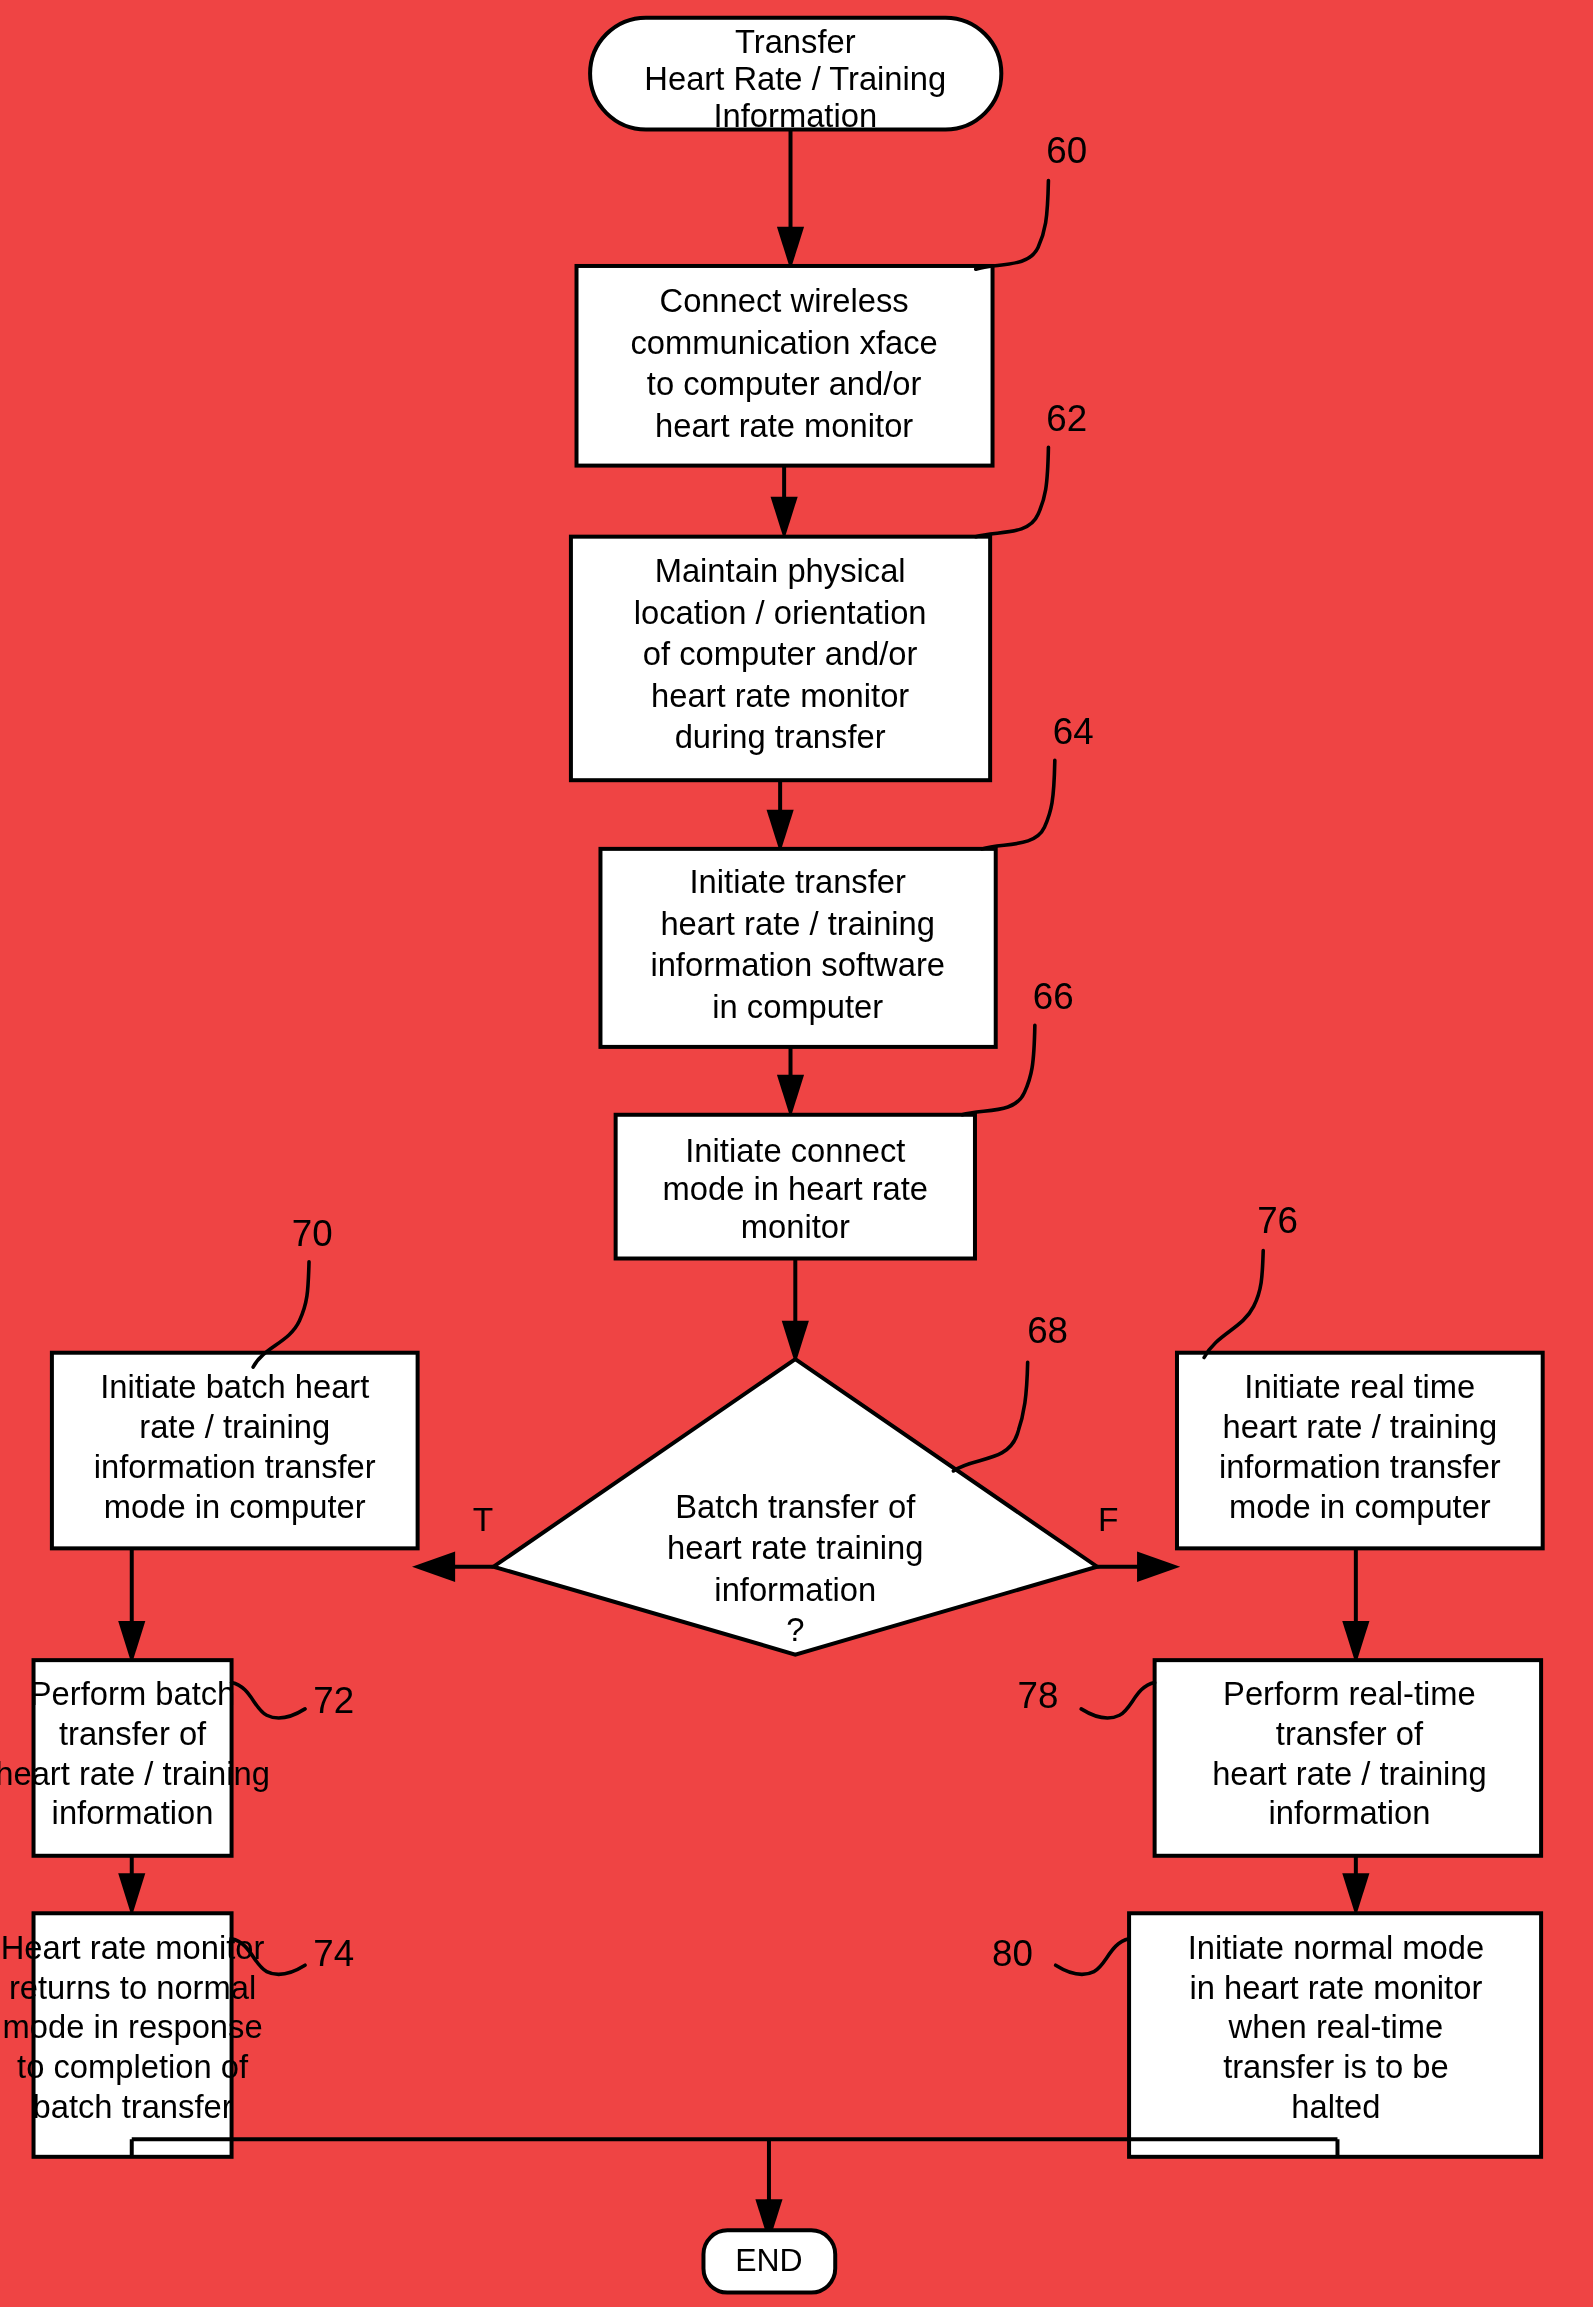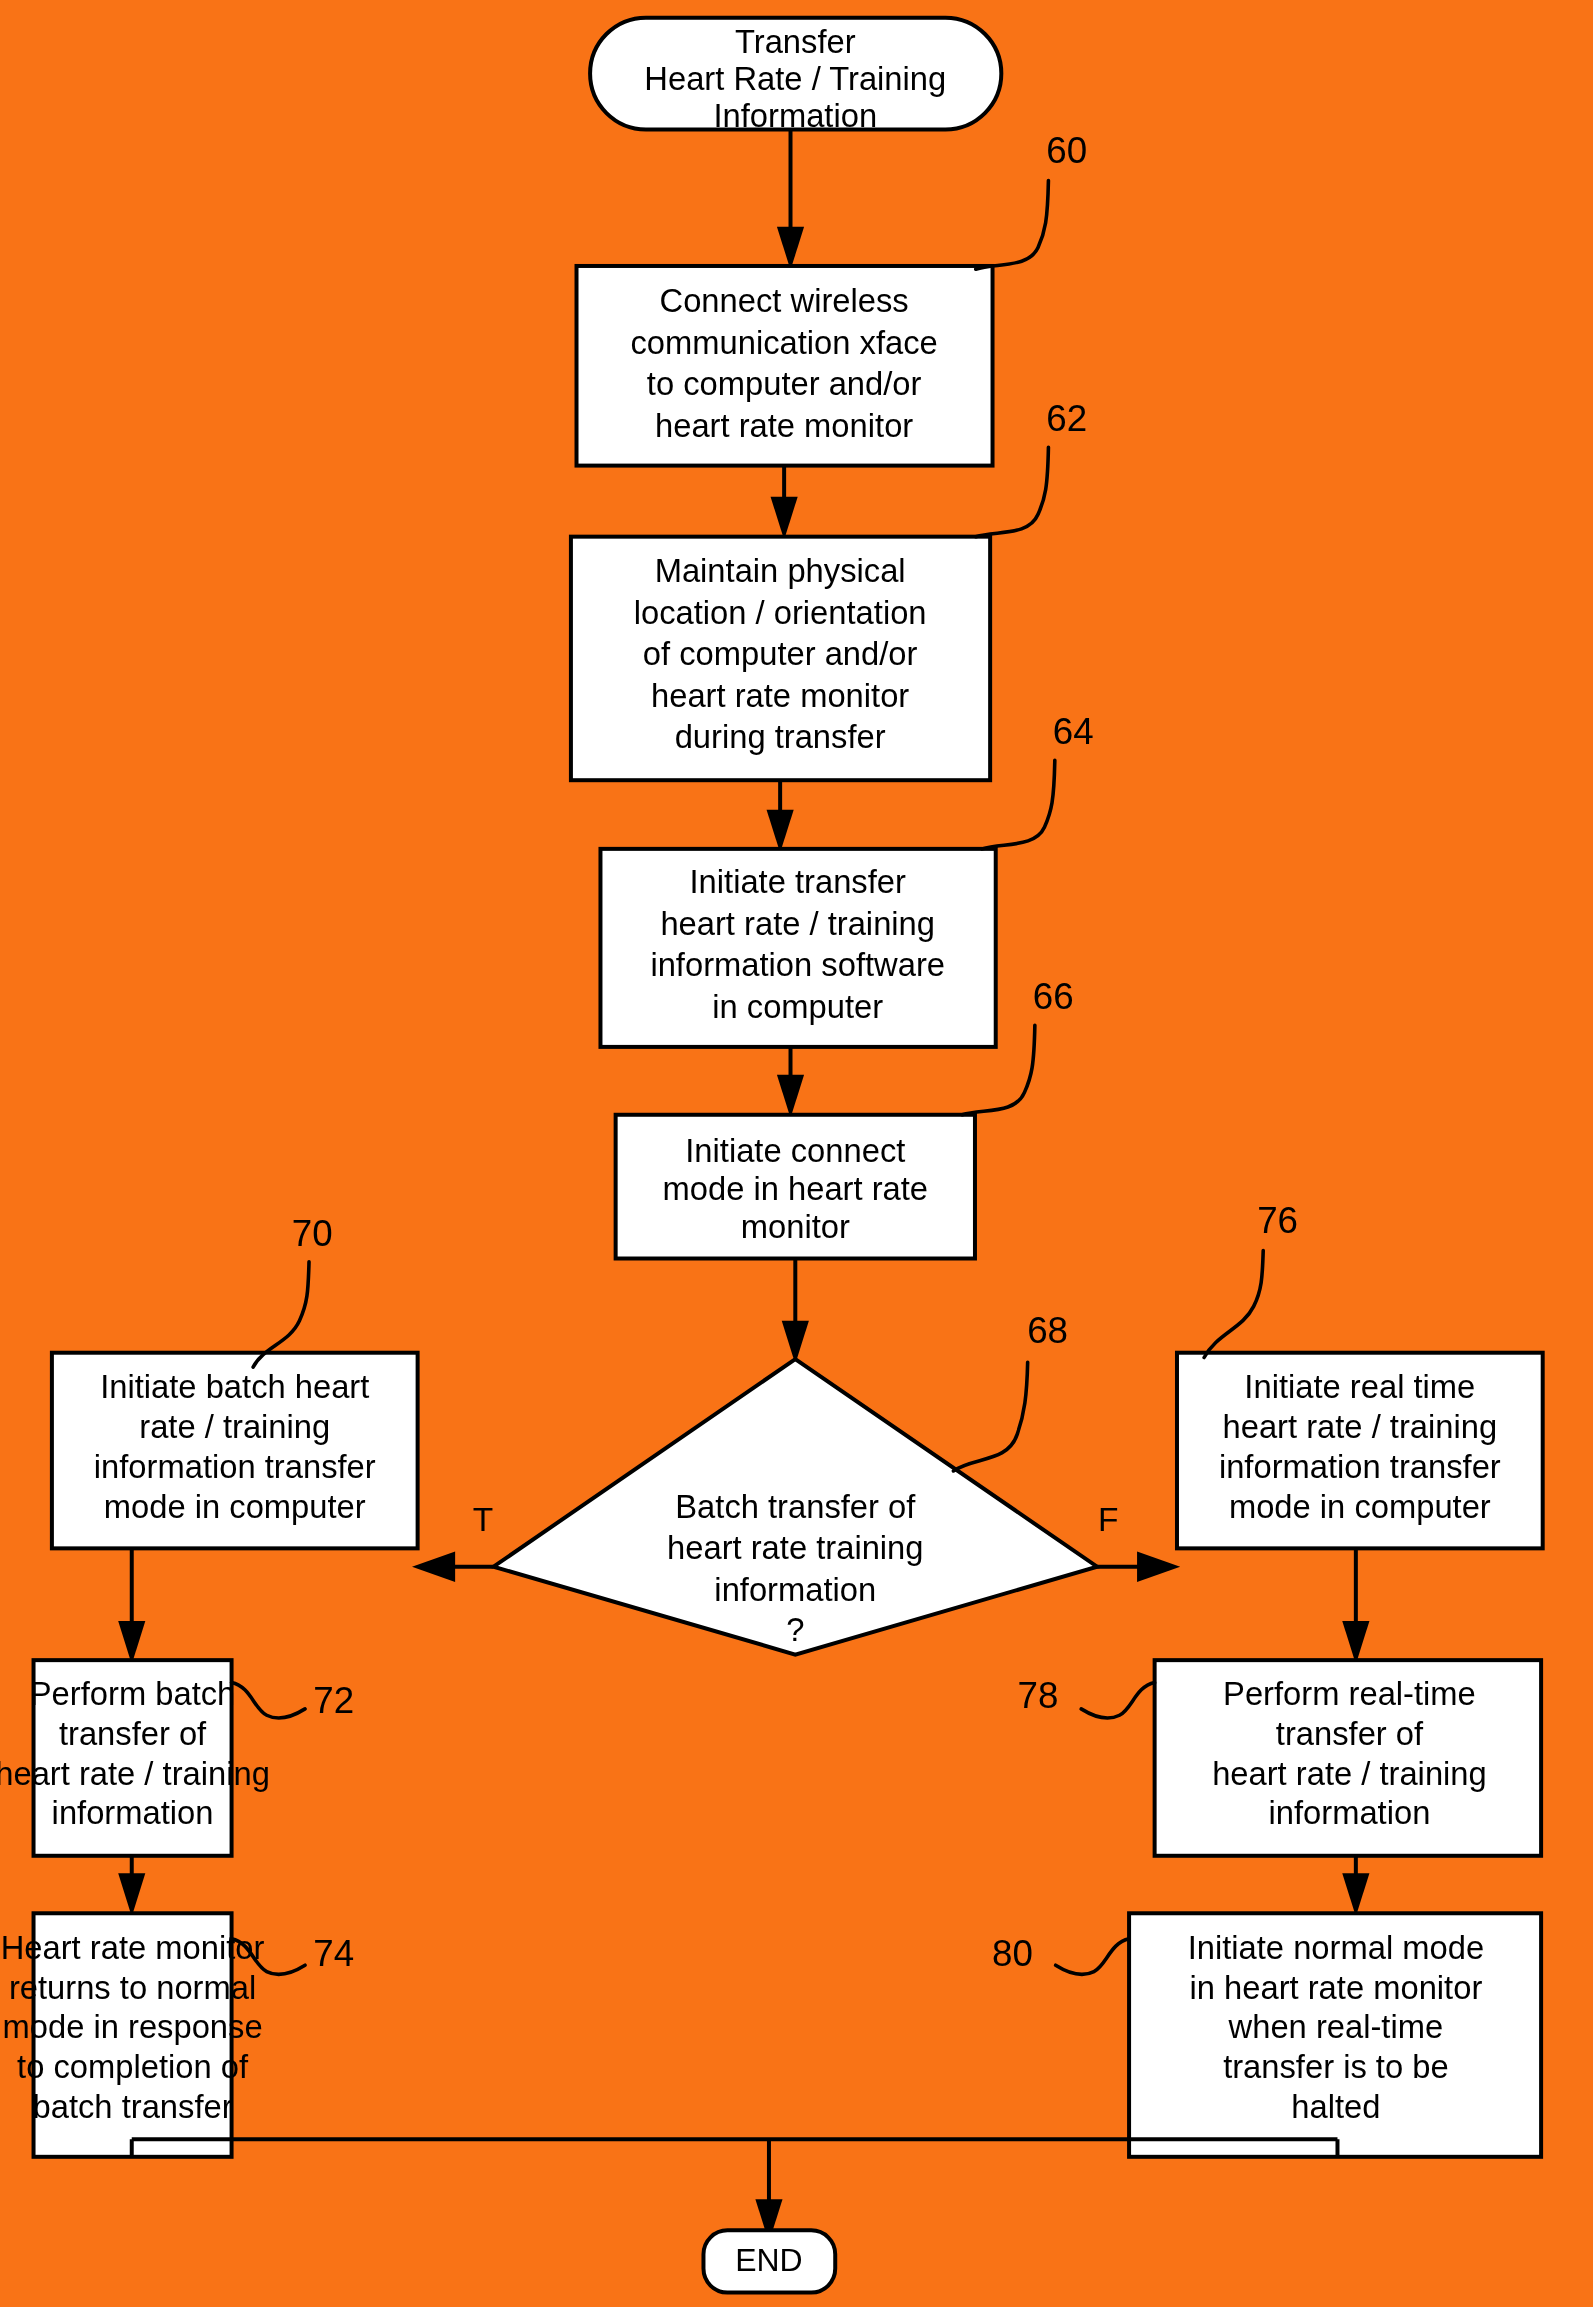--- a/index.html
+++ b/index.html
@@ -4,21 +4,21 @@
 <style>
   html, body {
     margin: 0;
     padding: 0;
     background: #ffffff;
   }
   #diagram-root {
     position: relative;
     width: 1593px;
     height: 2307px;
-    background: #f97316;
+    background: #ef4444;
     font-family: "Liberation Sans", sans-serif;
   }
   svg.flow {
     display: block;
     width: 1593px;
     height: 2307px;
   }
   .shape-stroke {
     fill: #ffffff;
     stroke: #000000;

